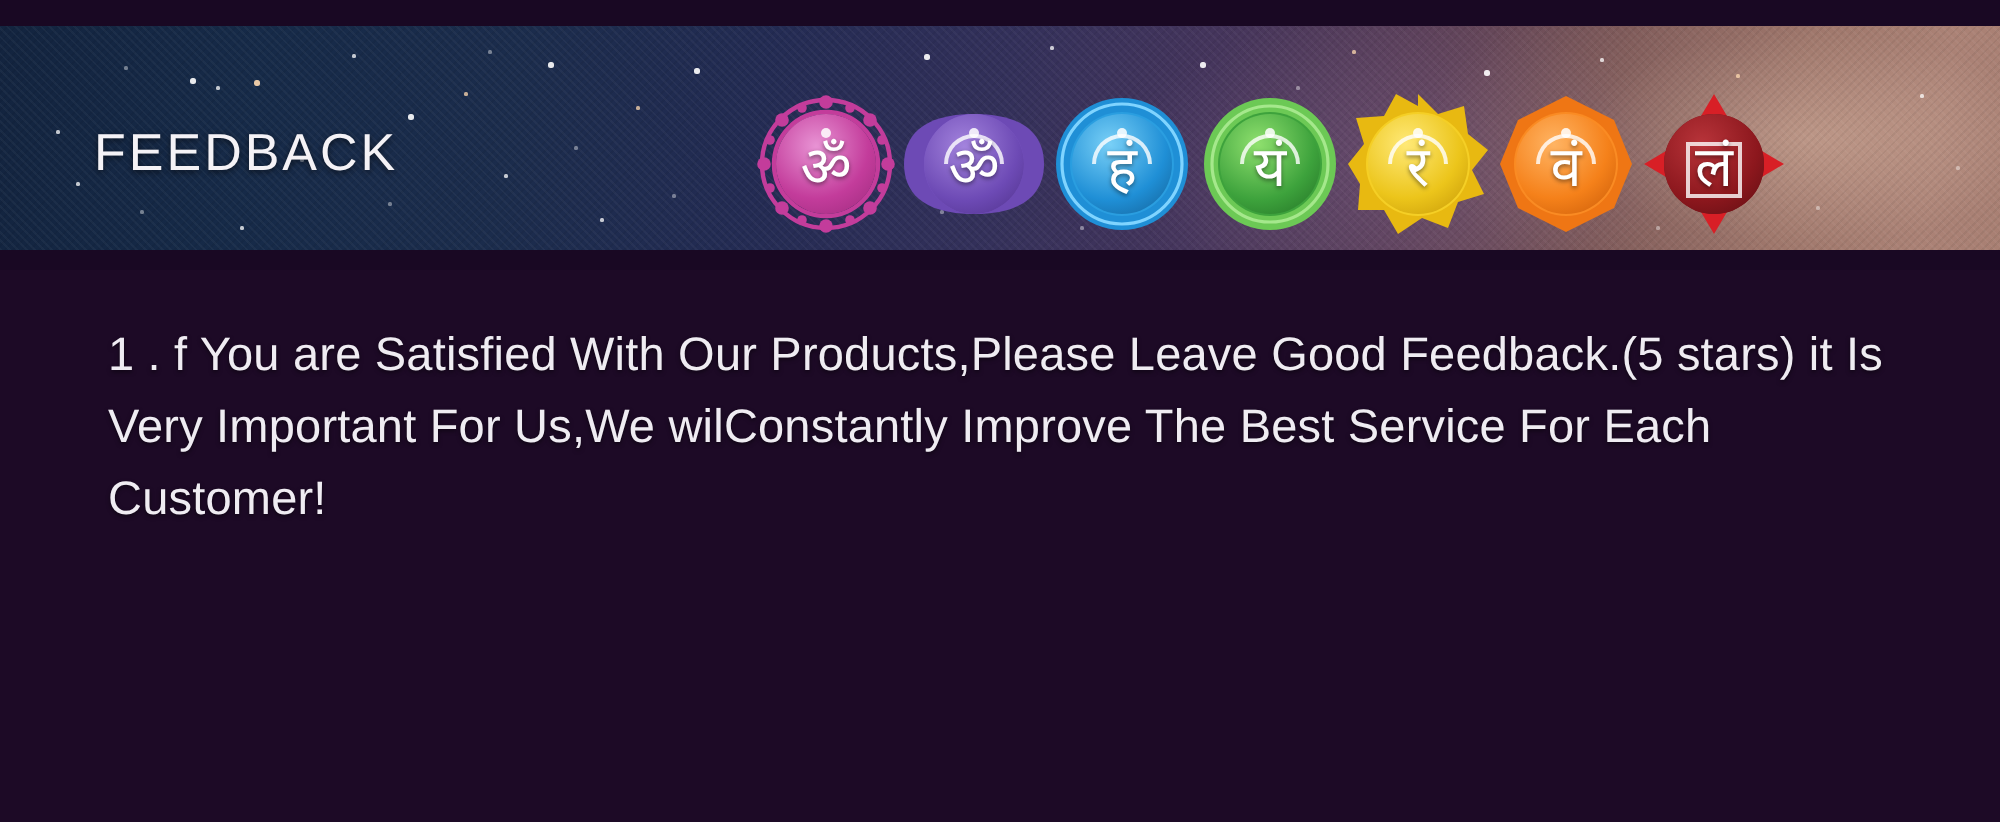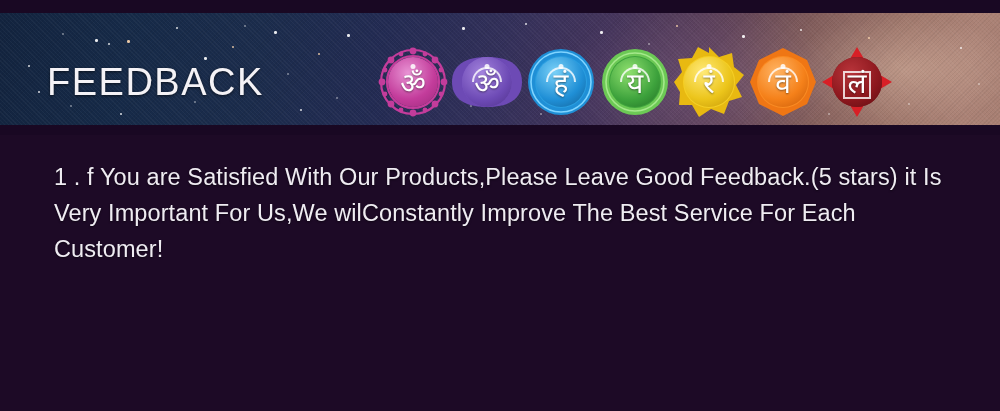--- a/index.html
+++ b/index.html
@@ -73,21 +73,21 @@
     opacity: 0.75;
   }
   .star.big { width: 2.5px; height: 2.5px; opacity: 0.9; }
   .star.dim { opacity: 0.4; }
   .star.warm { background: #ffd9b0; }
 
   .banner-title {
     position: absolute;
     left: 47px;
     top: 48px;
-    font-size: 38px;
+    font-size: 26px;
     letter-spacing: 1.5px;
     color: #f4f2f6;
     font-weight: 400;
     text-shadow: 0 1px 3px rgba(0,0,0,0.6);
     white-space: nowrap;
   }
 
   
   .chakra-row {
     position: absolute;

